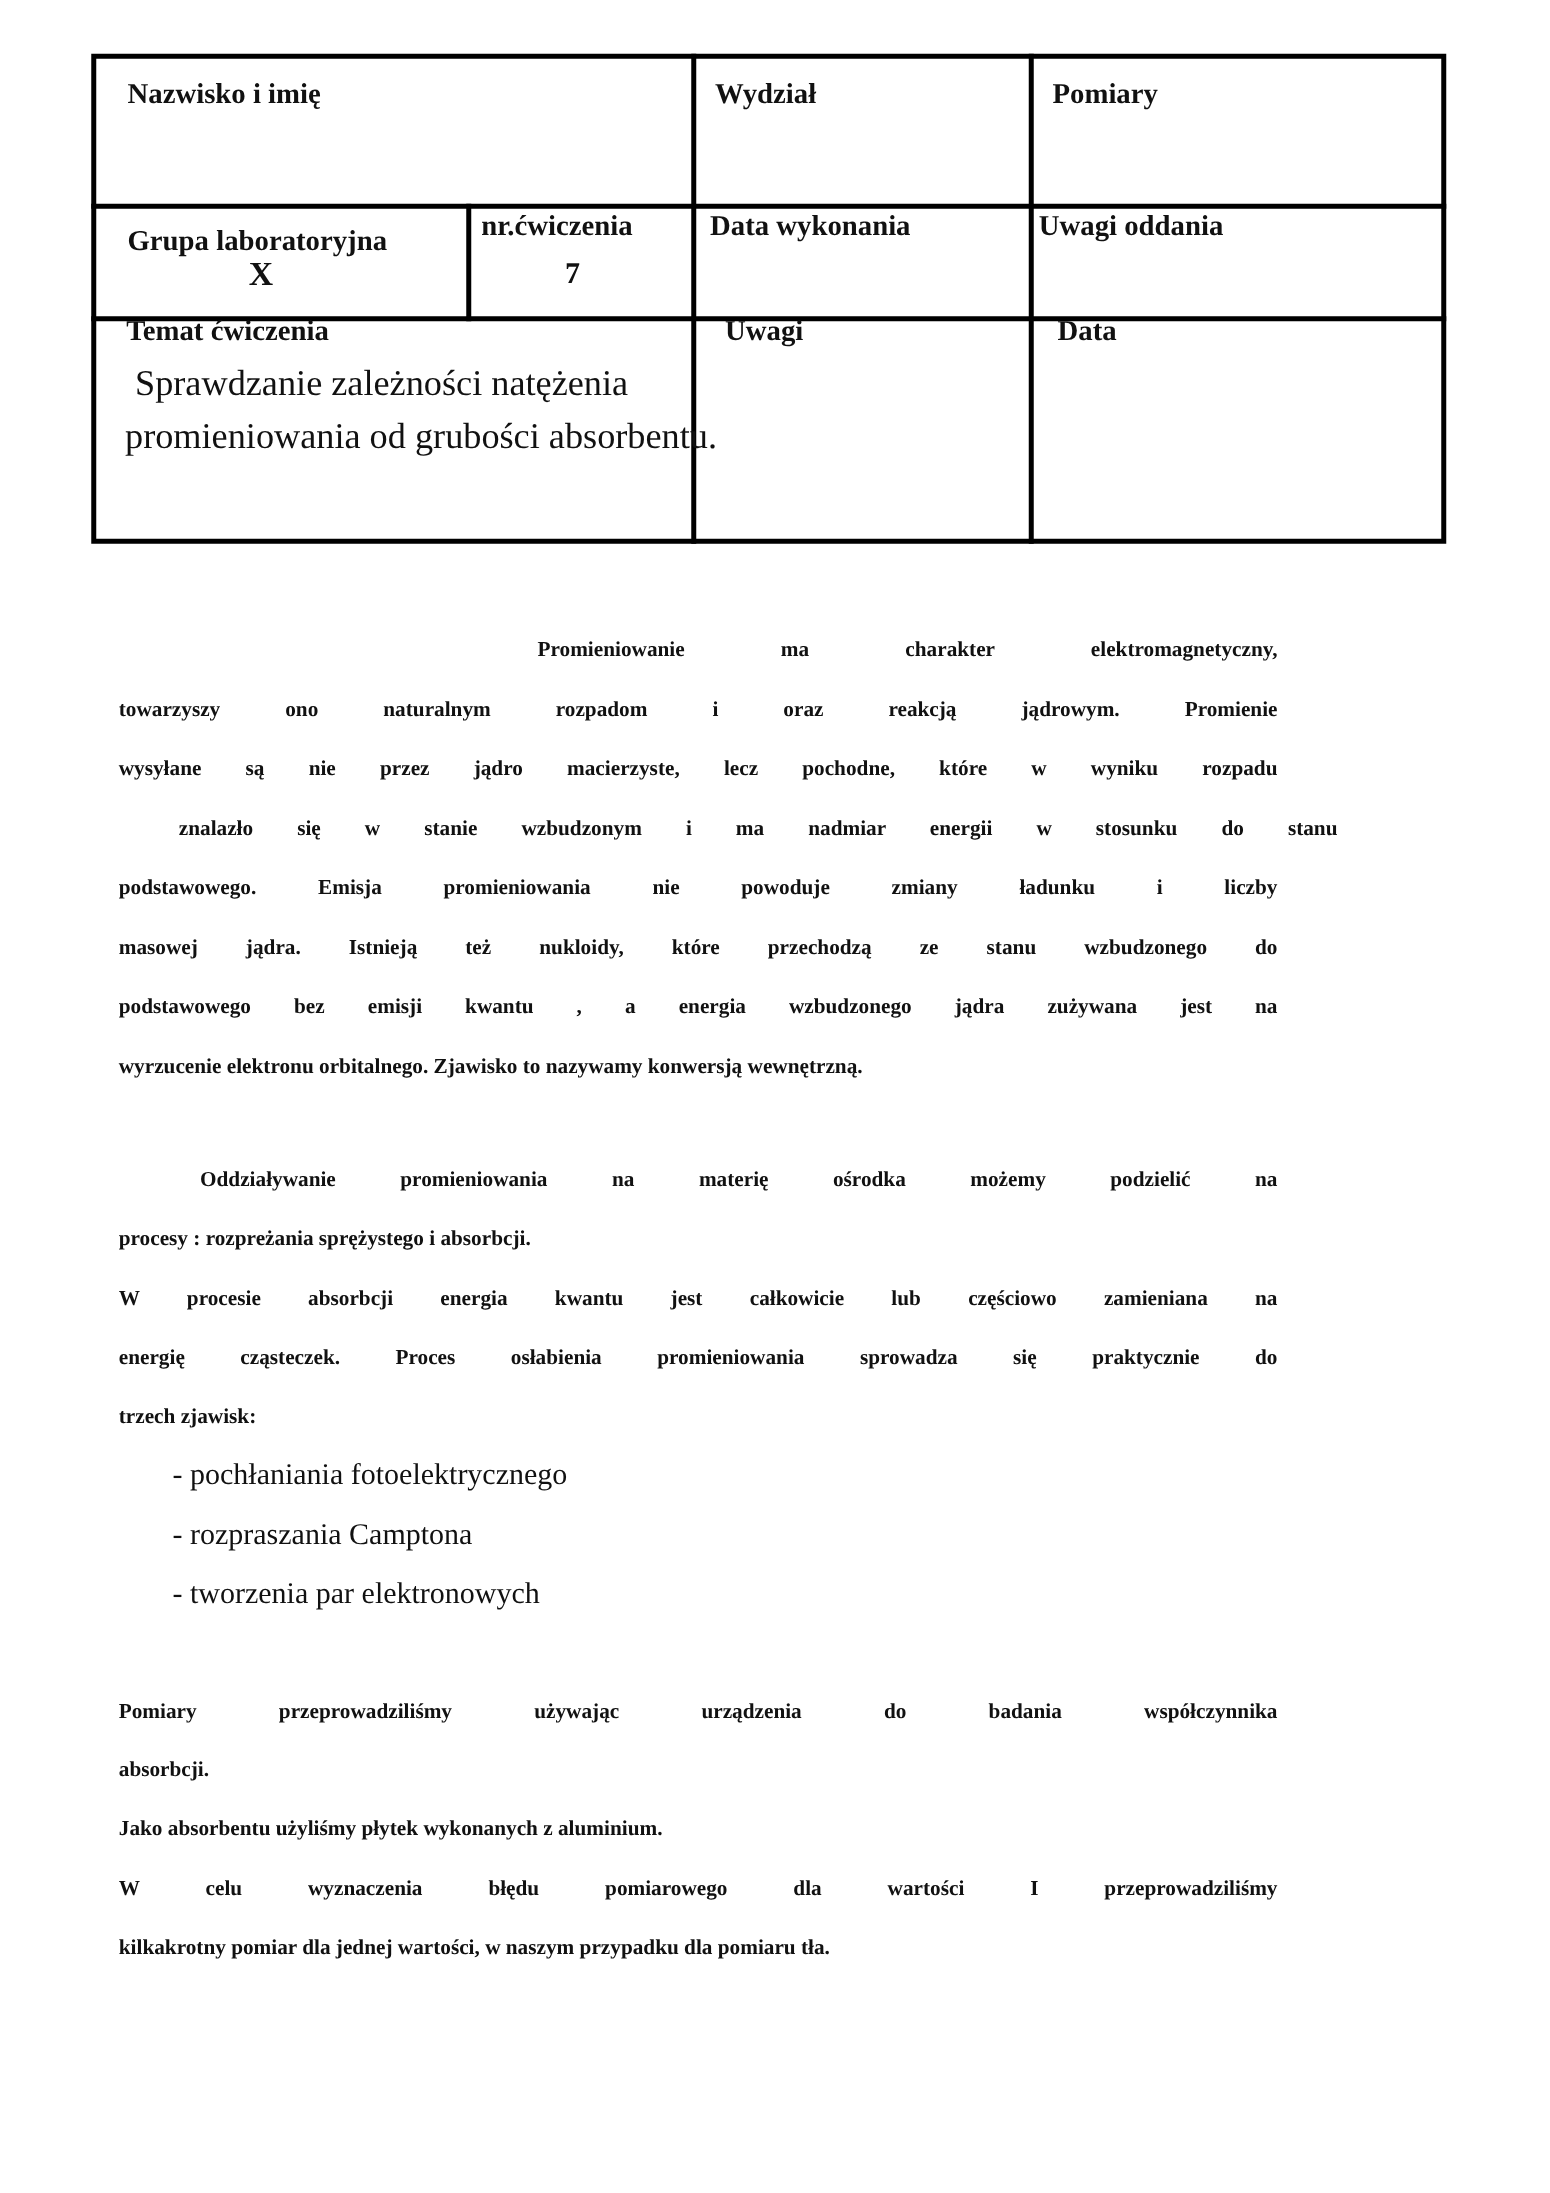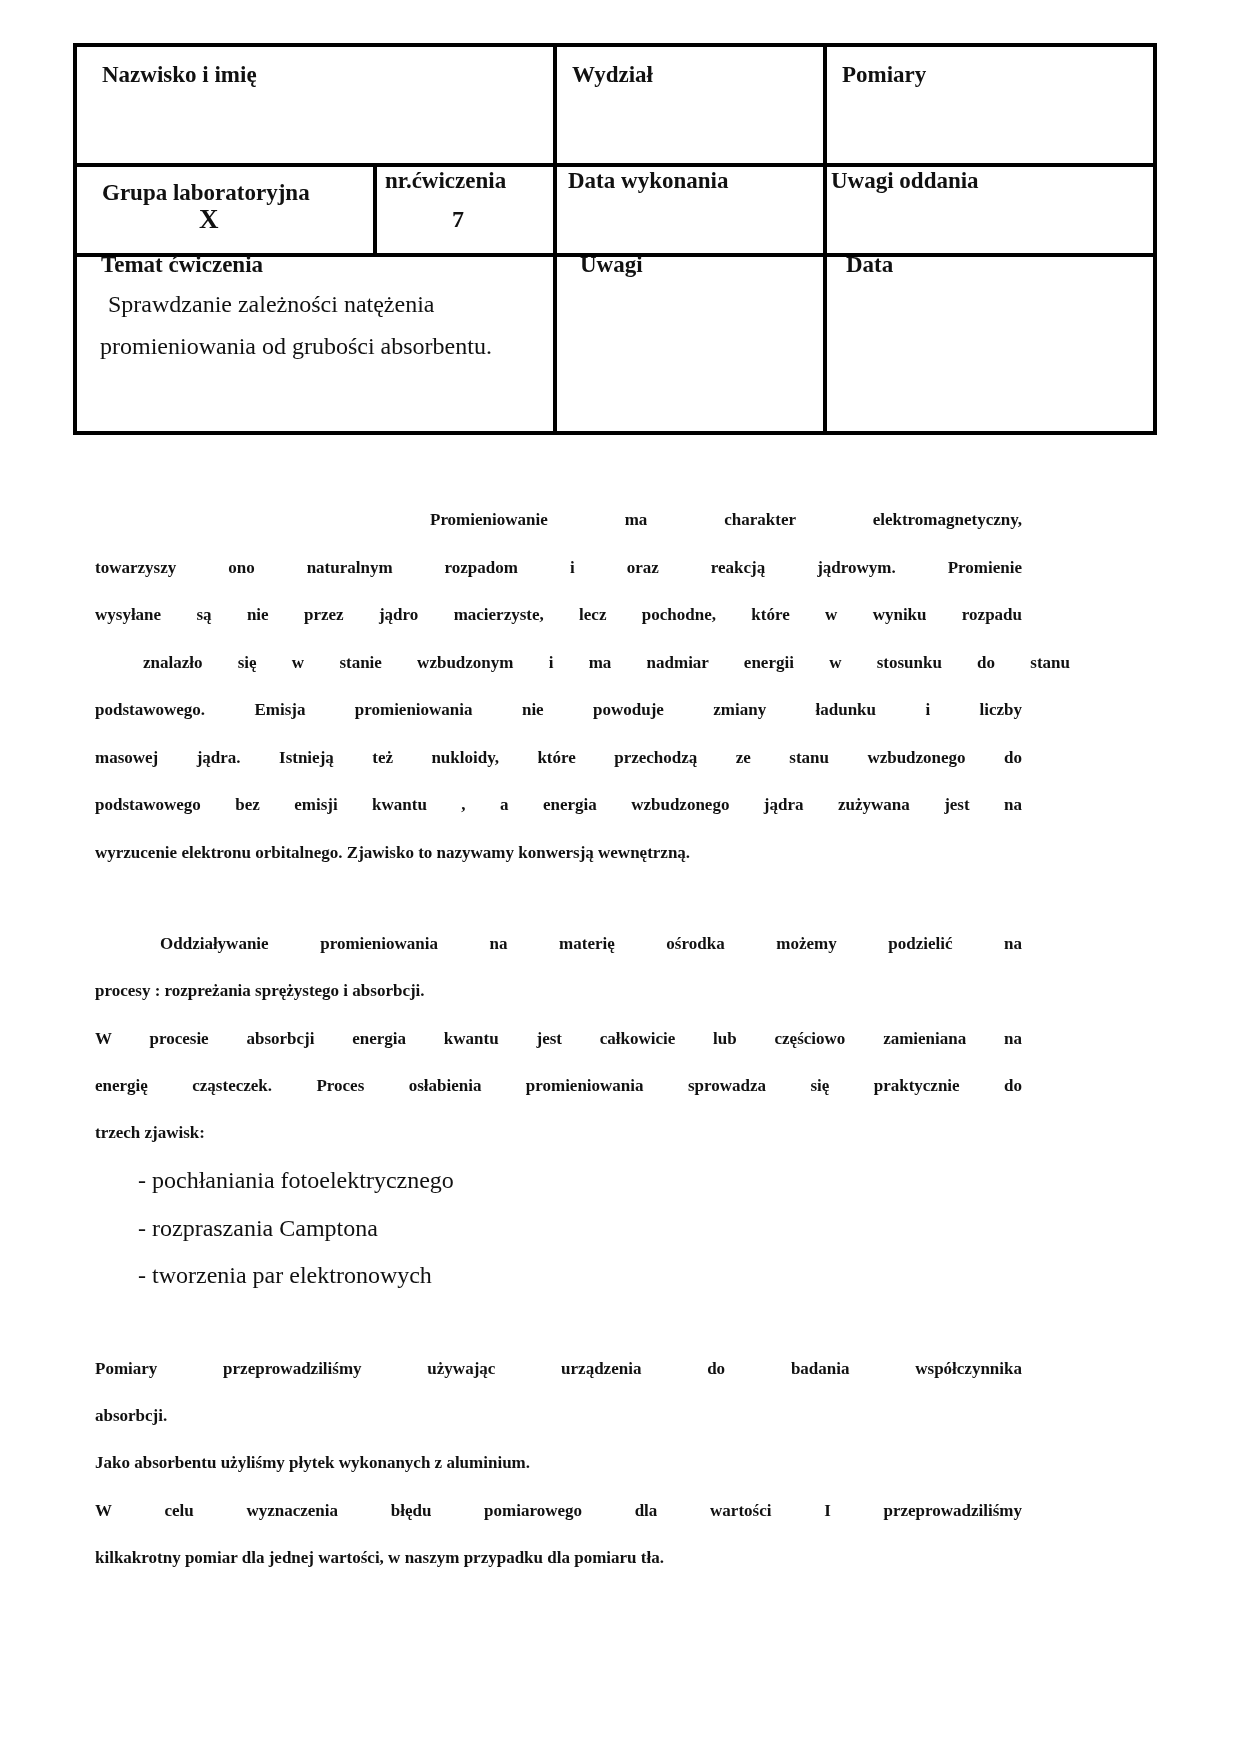--- a/index.html
+++ b/index.html
@@ -4,21 +4,21 @@
 <style>
   html, body { margin: 0; padding: 0; background: #ffffff; }
   body { width: 1240px; height: 1754px; position: relative; overflow: hidden;
          font-family: "Liberation Serif", "DejaVu Serif", serif; color: #111; }
   .table { position: absolute; left: 73px; top: 43px; width: 1084px; height: 392px;
            border: 4px solid #000; box-sizing: border-box; }
   .hline { position: absolute; height: 4px; background: #000; }
   .vline { position: absolute; width: 4px; background: #000; }
   .cell-label { position: absolute; font-weight: bold; font-size: 23px; white-space: nowrap; }
   .cell-value { position: absolute; font-weight: bold; font-size: 27px; white-space: nowrap; }
-  .topic { position: absolute; font-size: 24px; white-space: nowrap; }
+  .topic { position: absolute; font-size: 29px; white-space: nowrap; }
   .line { position: absolute; left: 95px; width: 927px; font-size: 17px; line-height: 30px;
           height: 30px; white-space: nowrap; font-weight: bold; }
   .justify { text-align: justify; text-align-last: justify; }
   .line.left { text-align: left; }
   .bullet { position: absolute; left: 122px; font-size: 24px; line-height: 30px; white-space: nowrap; margin-left: 16px; }
 </style>
 </head>
 <body>
 
 <div class="table"></div>

